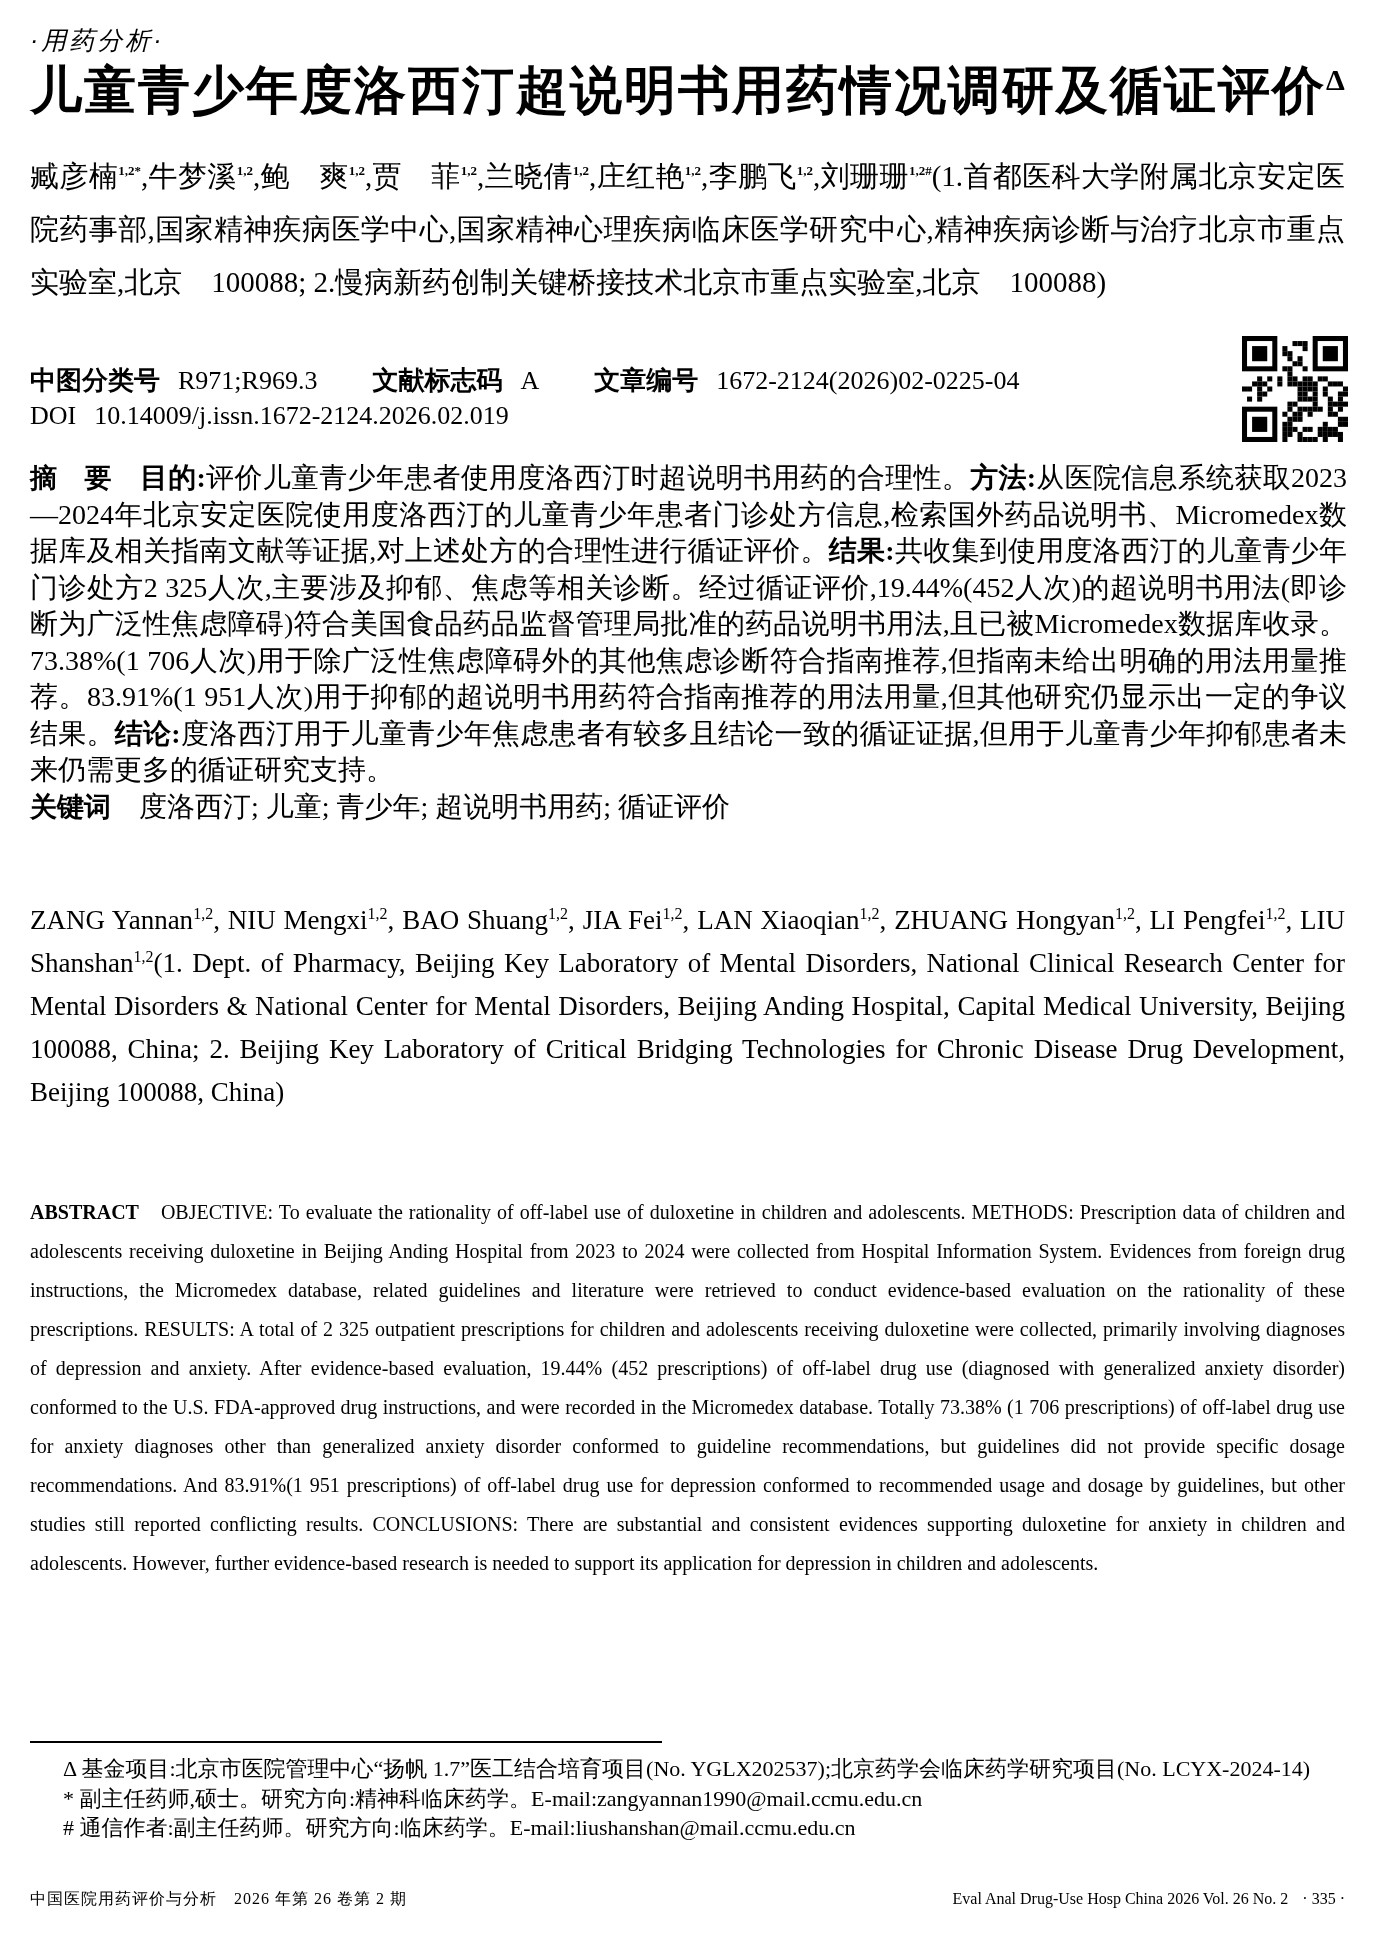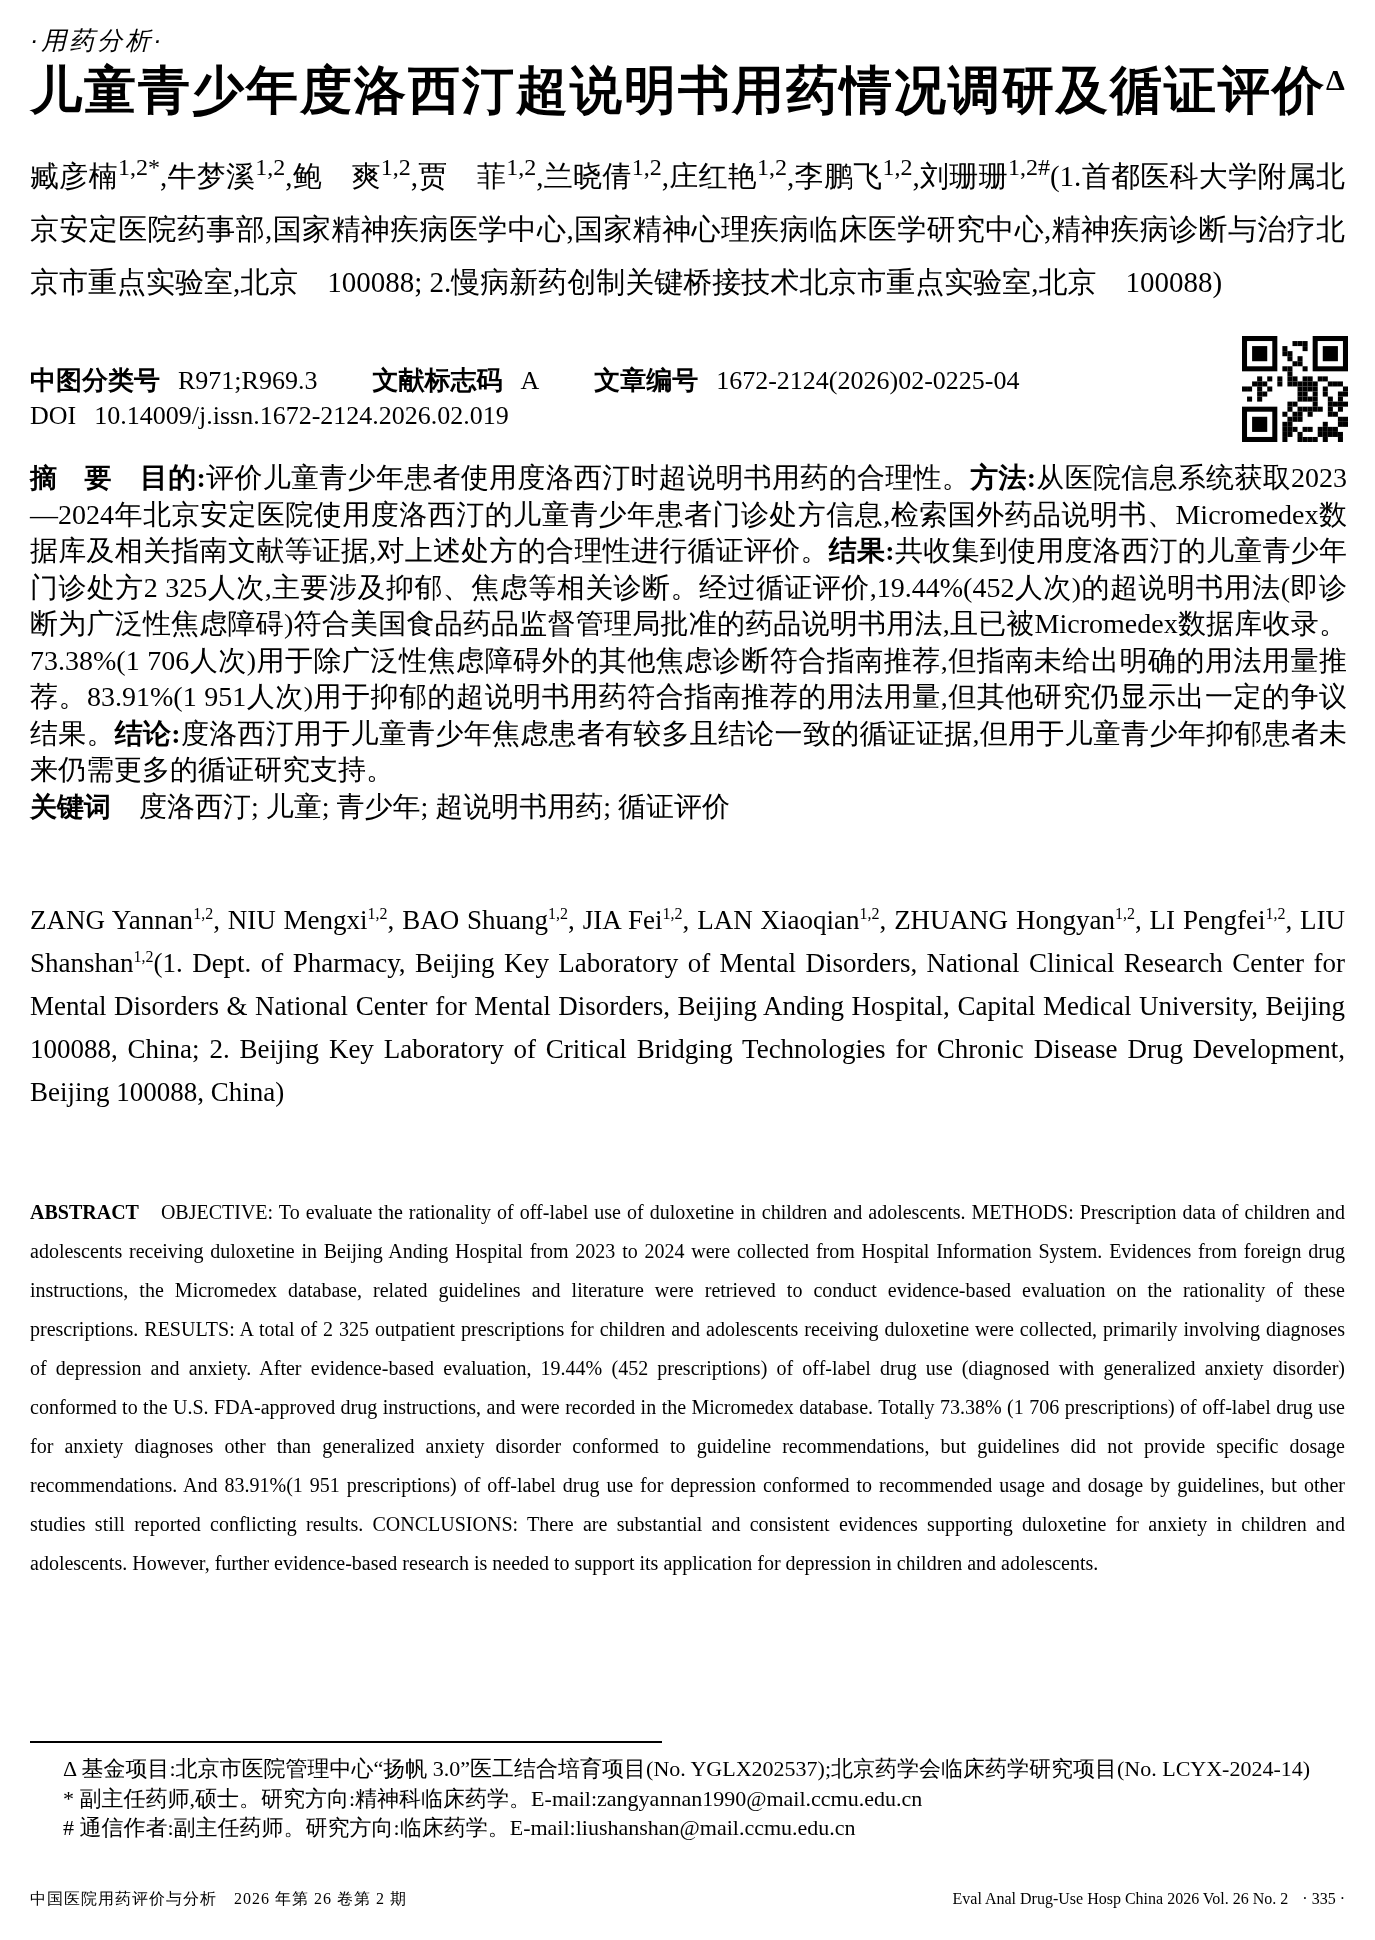--- a/index.html
+++ b/index.html
@@ -10,21 +10,21 @@
   .section-label{position:absolute;left:30px;top:24px;
     font-family:"Liberation Sans", sans-serif;font-size:25px;letter-spacing:3px;font-style:italic;}
 
   .title-cn{position:absolute;left:30px;right:30px;top:56px;margin:0;
     font-size:52px;font-weight:700;text-align:center;letter-spacing:2px;
     font-family:Liberation Serif, serif;white-space:nowrap;}
   .title-cn .t-sup{font-size:30px;vertical-align:super;line-height:0;}
 
   .authors-cn{position:absolute;left:30px;right:30px;top:150px;margin:0;
     font-size:29px;line-height:53px;text-align:justify;}
-  .authors-cn sup{font-size:24px;line-height:0;}
+  .authors-cn sup{font-size:13px;line-height:0;font-weight:bold;}
 
   .meta-row{position:absolute;left:30px;top:363px;font-size:26px;white-space:nowrap;}
   .hei{font-family:"Liberation Sans", sans-serif;font-weight:700;}
   .meta-row .hei{margin-right:18px;}
   .meta-row .sp{margin-right:55px;}
 
   .doi-row{position:absolute;left:30px;top:401px;font-size:26px;}
   .doi-row .doi-val{margin-left:18px;}
 
   .qr{position:absolute;left:1242px;top:336px;width:106px;height:106px;}
@@ -213,21 +213,21 @@
   </div>
 
 
   <p class="authors-en">ZANG Yannan<sup>1,2</sup>, NIU Mengxi<sup>1,2</sup>, BAO Shuang<sup>1,2</sup>, JIA Fei<sup>1,2</sup>, LAN Xiaoqian<sup>1,2</sup>, ZHUANG Hongyan<sup>1,2</sup>, LI Pengfei<sup>1,2</sup>, LIU Shanshan<sup>1,2</sup>(1. Dept. of Pharmacy, Beijing Key Laboratory of Mental Disorders, National Clinical Research Center for Mental Disorders &amp; National Center for Mental Disorders, Beijing Anding Hospital, Capital Medical University, Beijing 100088, China; 2. Beijing Key Laboratory of Critical Bridging Technologies for Chronic Disease Drug Development, Beijing 100088, China)</p>
 
   <p class="abstract-en"><b class="lab-en">ABSTRACT</b><span>OBJECTIVE: To evaluate the rationality of off-label use of duloxetine in children and adolescents. METHODS: Prescription data of children and adolescents receiving duloxetine in Beijing Anding Hospital from 2023 to 2024 were collected from Hospital Information System. Evidences from foreign drug instructions, the Micromedex database, related guidelines and literature were retrieved to conduct evidence-based evaluation on the rationality of these prescriptions. RESULTS: A total of 2 325 outpatient prescriptions for children and adolescents receiving duloxetine were collected, primarily involving diagnoses of depression and anxiety. After evidence-based evaluation, 19.44% (452 prescriptions) of off-label drug use (diagnosed with generalized anxiety disorder) conformed to the U.S. FDA-approved drug instructions, and were recorded in the Micromedex database. Totally 73.38% (1 706 prescriptions) of off-label drug use for anxiety diagnoses other than generalized anxiety disorder conformed to guideline recommendations, but guidelines did not provide specific dosage recommendations. And 83.91%(1 951 prescriptions) of off-label drug use for depression conformed to recommended usage and dosage by guidelines, but other studies still reported conflicting results. CONCLUSIONS: There are substantial and consistent evidences supporting duloxetine for anxiety in children and adolescents. However, further evidence-based research is needed to support its application for depression in children and adolescents.</span></p>
 
   <div class="foot-rule"></div>
 
   <div class="footnotes">
-    <p>Δ 基金项目:北京市医院管理中心“扬帆 3.0”医工结合培育项目(No. YGLX202537);北京药学会临床药学研究项目(No. LCYX-2024-14)</p>
+    <p>Δ 基金项目:北京市医院管理中心“扬帆 1.7”医工结合培育项目(No. YGLX202537);北京药学会临床药学研究项目(No. LCYX-2024-14)</p>
     <p>* 副主任药师,硕士。研究方向:精神科临床药学。E-mail:zangyannan1990@mail.ccmu.edu.cn</p>
     <p># 通信作者:副主任药师。研究方向:临床药学。E-mail:liushanshan@mail.ccmu.edu.cn</p>
   </div>
 
   <div class="footer">
     <span class="f-left">中国医院用药评价与分析　2026 年第 26 卷第 2 期</span>
     <span class="f-right"><span>Eval Anal Drug-Use Hosp China 2026 Vol. 26 No. 2</span><span class="pgnum">· 335 ·</span></span>
   </div>
 
 </div>

